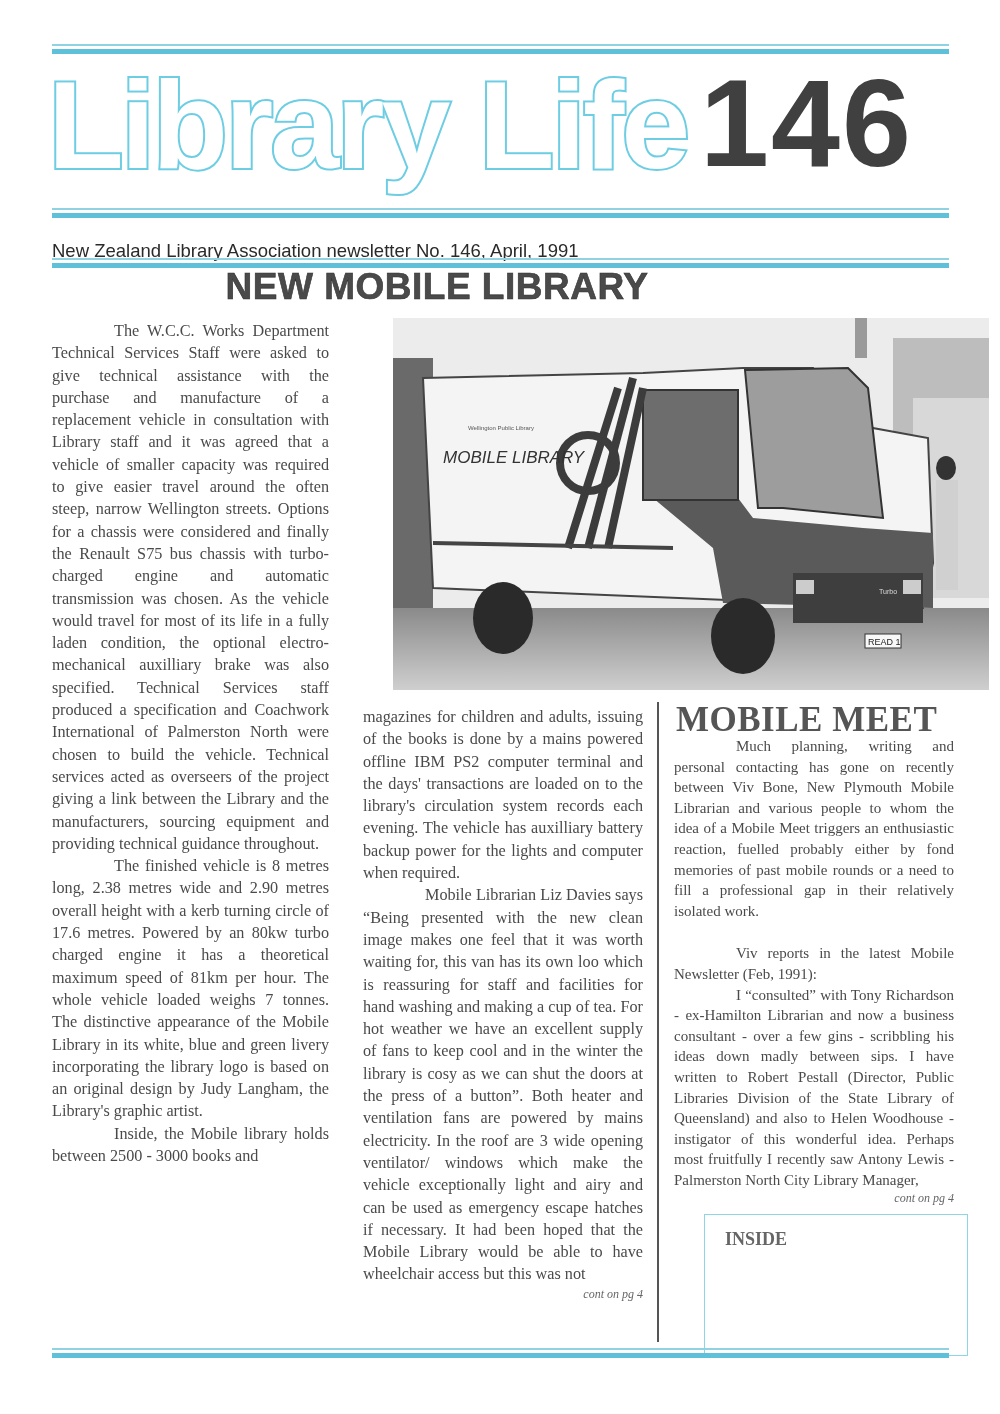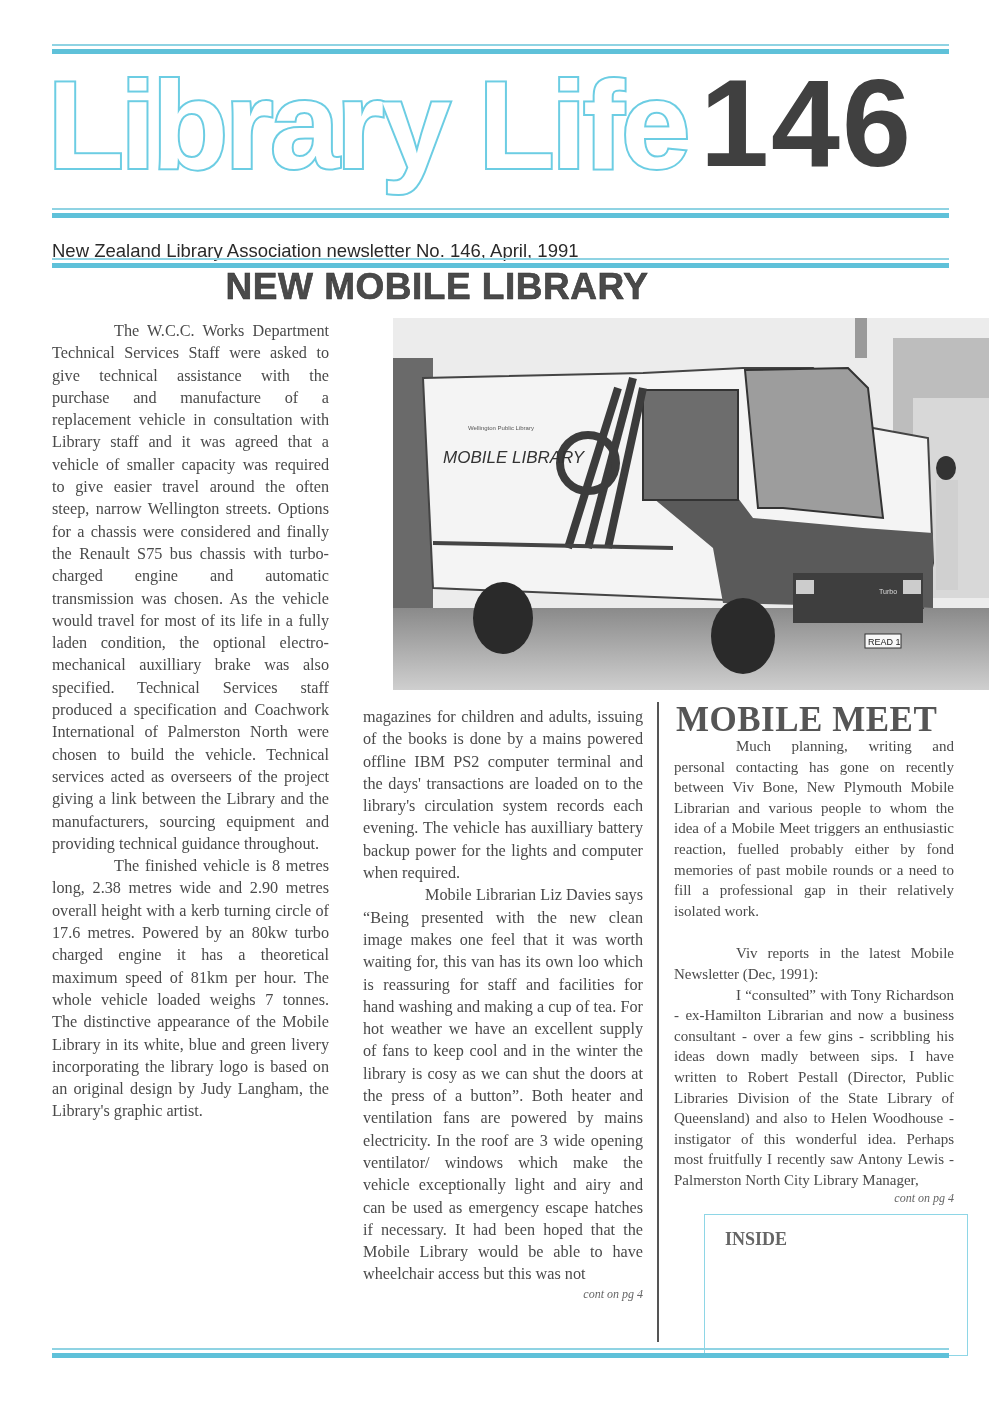--- a/index.html
+++ b/index.html
@@ -59,20 +59,21 @@
   <div class="thin"></div>
     <div class="gap"></div>
     <div class="thick"></div>
 </div>
 
 <div class="headline">NEW MOBILE LIBRARY</div>
 
 <div class="col col1">
   <p class="ind">The W.C.C. Works Department Technical Services Staff were asked to give technical assistance with the purchase and manufacture of a replacement vehicle in consultation with Library staff and it was agreed that a vehicle of smaller capacity was required to give easier travel around the often steep, narrow Wellington streets. Options for a chassis were considered and finally the Renault S75 bus chassis with turbo-charged engine and automatic transmission was chosen. As the vehicle would travel for most of its life in a fully laden condition, the optional electro-mechanical auxilliary brake was also specified. Technical Services staff produced a specification and Coachwork International of Palmerston North were chosen to build the vehicle. Technical services acted as overseers of the project giving a link between the Library and the manufacturers, sourcing equipment and providing technical guidance throughout.</p>
   <p class="ind">The finished vehicle is 8 metres long, 2.38 metres wide and 2.90 metres overall height with a kerb turning circle of 17.6 metres. Powered by an 80kw turbo charged engine it has a theoretical maximum speed of 81km per hour. The whole vehicle loaded weighs 7 tonnes. The distinctive appearance of the Mobile Library in its white, blue and green livery incorporating the library logo is based on an original design by Judy Langham, the Library's graphic artist.</p>
+  <p class="ind">Inside, the Mobile library holds between 2500 - 3000 books and</p>
 </div>
 
 <div class="photo">
   <svg width="596" height="372" viewBox="0 0 596 372">
     <defs>
       <linearGradient id="road" x1="0" y1="0" x2="0" y2="1">
         <stop offset="0" stop-color="#8a8a8a"></stop>
           <stop offset="1" stop-color="#cfcfcf"></stop>
       </linearGradient>
     </defs>
@@ -125,21 +126,21 @@
   <p class="ind">Mobile Librarian Liz Davies says “Being presented with the new clean image makes one feel that it was worth waiting for, this van has its own loo which is reassuring for staff and facilities for hand washing and making a cup of tea. For hot weather we have an excellent supply of fans to keep cool and in the winter the library is cosy as we can shut the doors at the press of a button”. Both heater and ventilation fans are powered by mains electricity. In the roof are 3 wide opening ventilator/ windows which make the vehicle exceptionally light and airy and can be used as emergency escape hatches if necessary. It had been hoped that the Mobile Library would be able to have wheelchair access but this was not</p>
   <p class="cont">cont on pg 4</p>
 </div>
 
 <div class="divider"></div>
 
 <div class="mm-head">MOBILE MEET</div>
 <div class="col col3">
   <p class="ind">Much planning, writing and personal contacting has gone on recently between Viv Bone, New Plymouth Mobile Librarian and various people to whom the idea of a Mobile Meet triggers an enthusiastic reaction, fuelled probably either by fond memories of past mobile rounds or a need to fill a professional gap in their relatively isolated work.</p>
   <p style="height:22px"></p>
-  <p class="ind">Viv reports in the latest Mobile Newsletter (Dec, 1991):</p>
+  <p class="ind">Viv reports in the latest Mobile Newsletter (Feb, 1991):</p>
   <p class="ind">I “consulted” with Tony Richardson - ex-Hamilton Librarian and now a business consultant - over a few gins - scribbling his ideas down madly between sips. I have written to Robert Pestall (Director, Public Libraries Division of the State Library of Queensland) and also to Helen Woodhouse - instigator of this wonderful idea. Perhaps most fruitfully I recently saw Antony Lewis - Palmerston North City Library Manager,</p>
   <p class="cont">cont on pg 4</p>
 </div>
 
 <div class="inside-box">
   <div class="inside-title">INSIDE</div>
 </div>
 
 <div class="rule bottom-rule">
   <div class="thin"></div>

